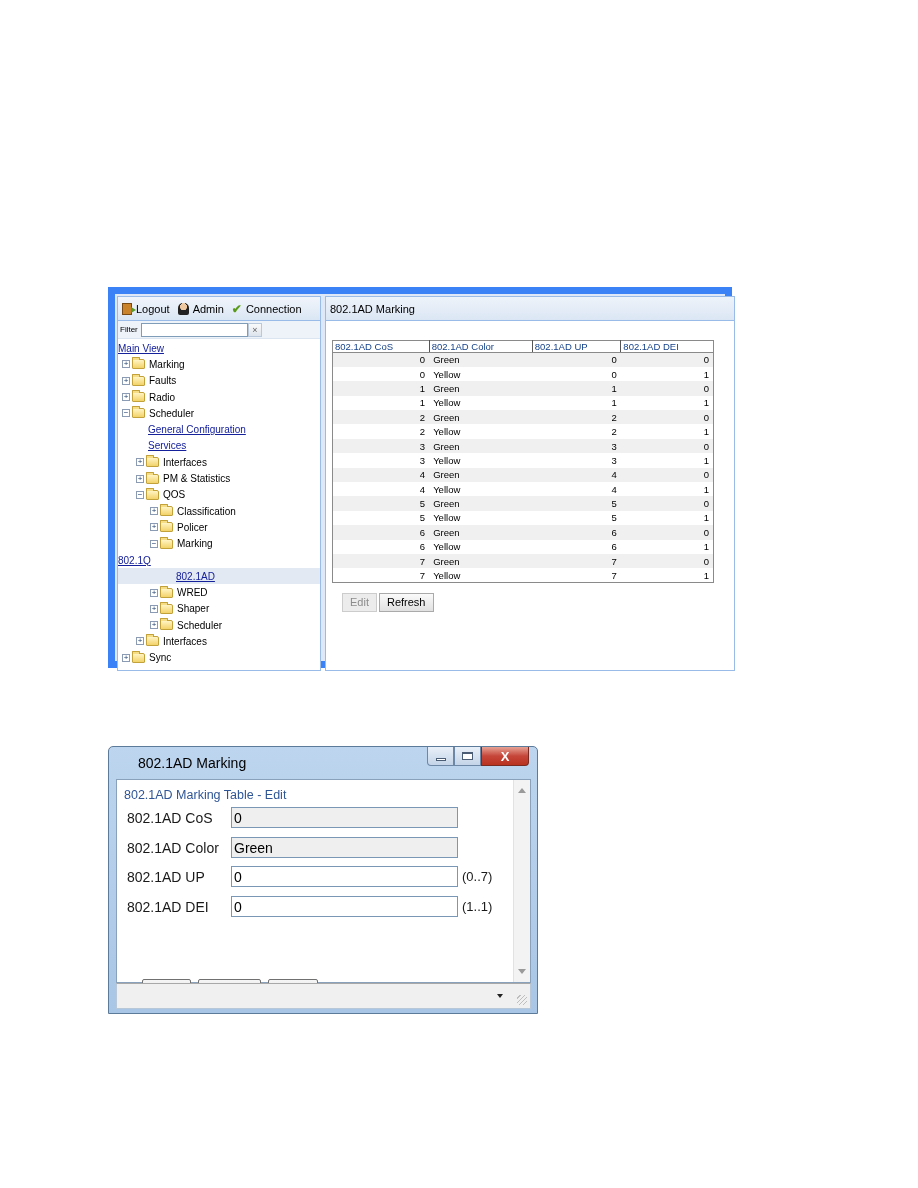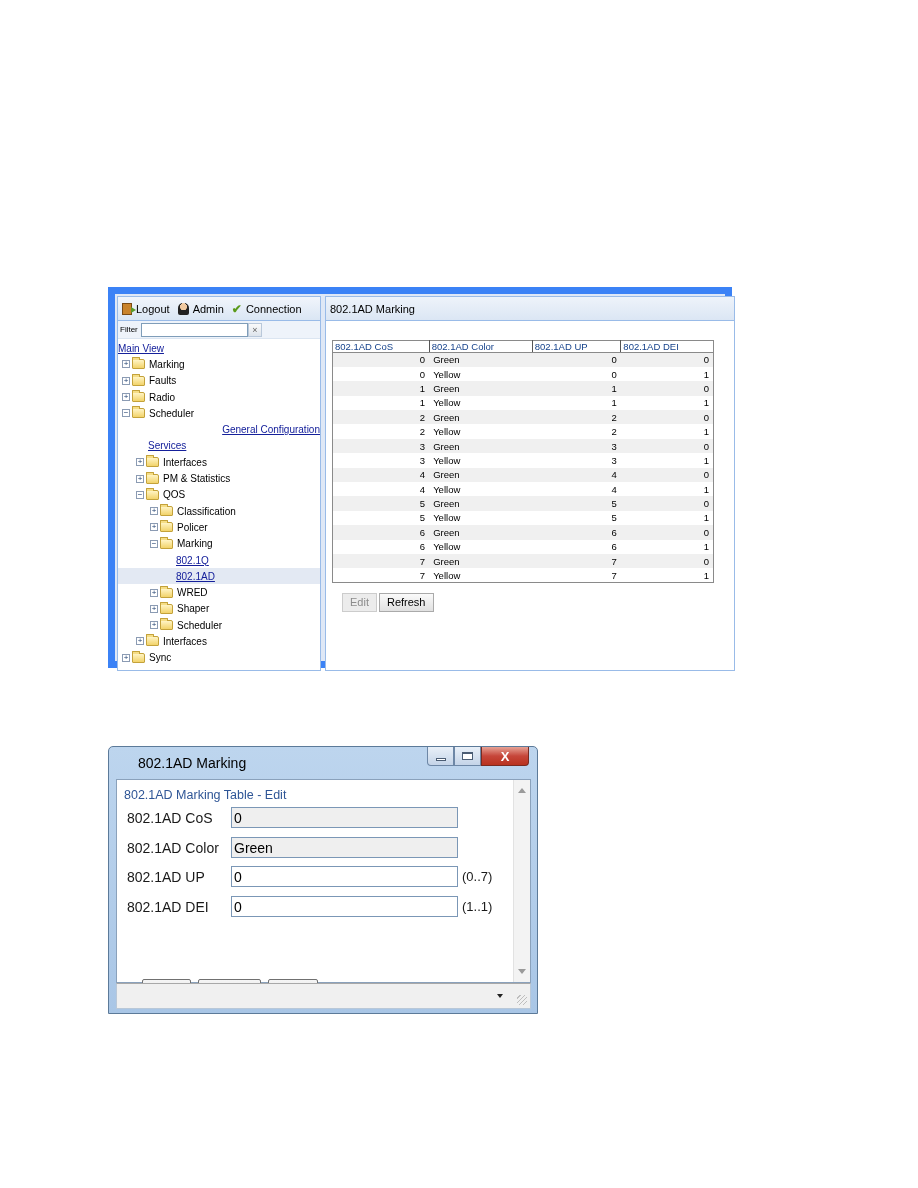--- a/index.html
+++ b/index.html
@@ -110,21 +110,21 @@
         <div class="node" style="padding-left: 4px;">
           <span class="exp">+</span>
           <span class="folder"></span>
           <span class="label">Radio</span>
         </div>
         <div class="node" style="padding-left: 4px;">
           <span class="exp">−</span>
           <span class="folder"></span>
           <span class="label">Scheduler</span>
         </div>
-        <div class="node" style="padding-left: 30px; justify-content: flex-end;">
+        <div class="node" style="padding-left: 30px;">
           <span class="link">General Configuration</span>
         </div>
         <div class="node" style="padding-left: 30px;">
           <span class="link">Services</span>
         </div>
         <div class="node" style="padding-left: 18px;">
           <span class="exp">+</span>
           <span class="folder"></span>
           <span class="label">Interfaces</span>
         </div>
@@ -146,21 +146,21 @@
         <div class="node" style="padding-left: 32px;">
           <span class="exp">+</span>
           <span class="folder"></span>
           <span class="label">Policer</span>
         </div>
         <div class="node" style="padding-left: 32px;">
           <span class="exp">−</span>
           <span class="folder"></span>
           <span class="label">Marking</span>
         </div>
-        <div class="node" style="padding-left: 58px;">
+        <div class="node" style="">
           <span class="link">802.1Q</span>
         </div>
         <div class="node selected" style="padding-left: 58px;">
           <span class="link">802.1AD</span>
         </div>
         <div class="node" style="padding-left: 32px;">
           <span class="exp">+</span>
           <span class="folder"></span>
           <span class="label">WRED</span>
         </div>

